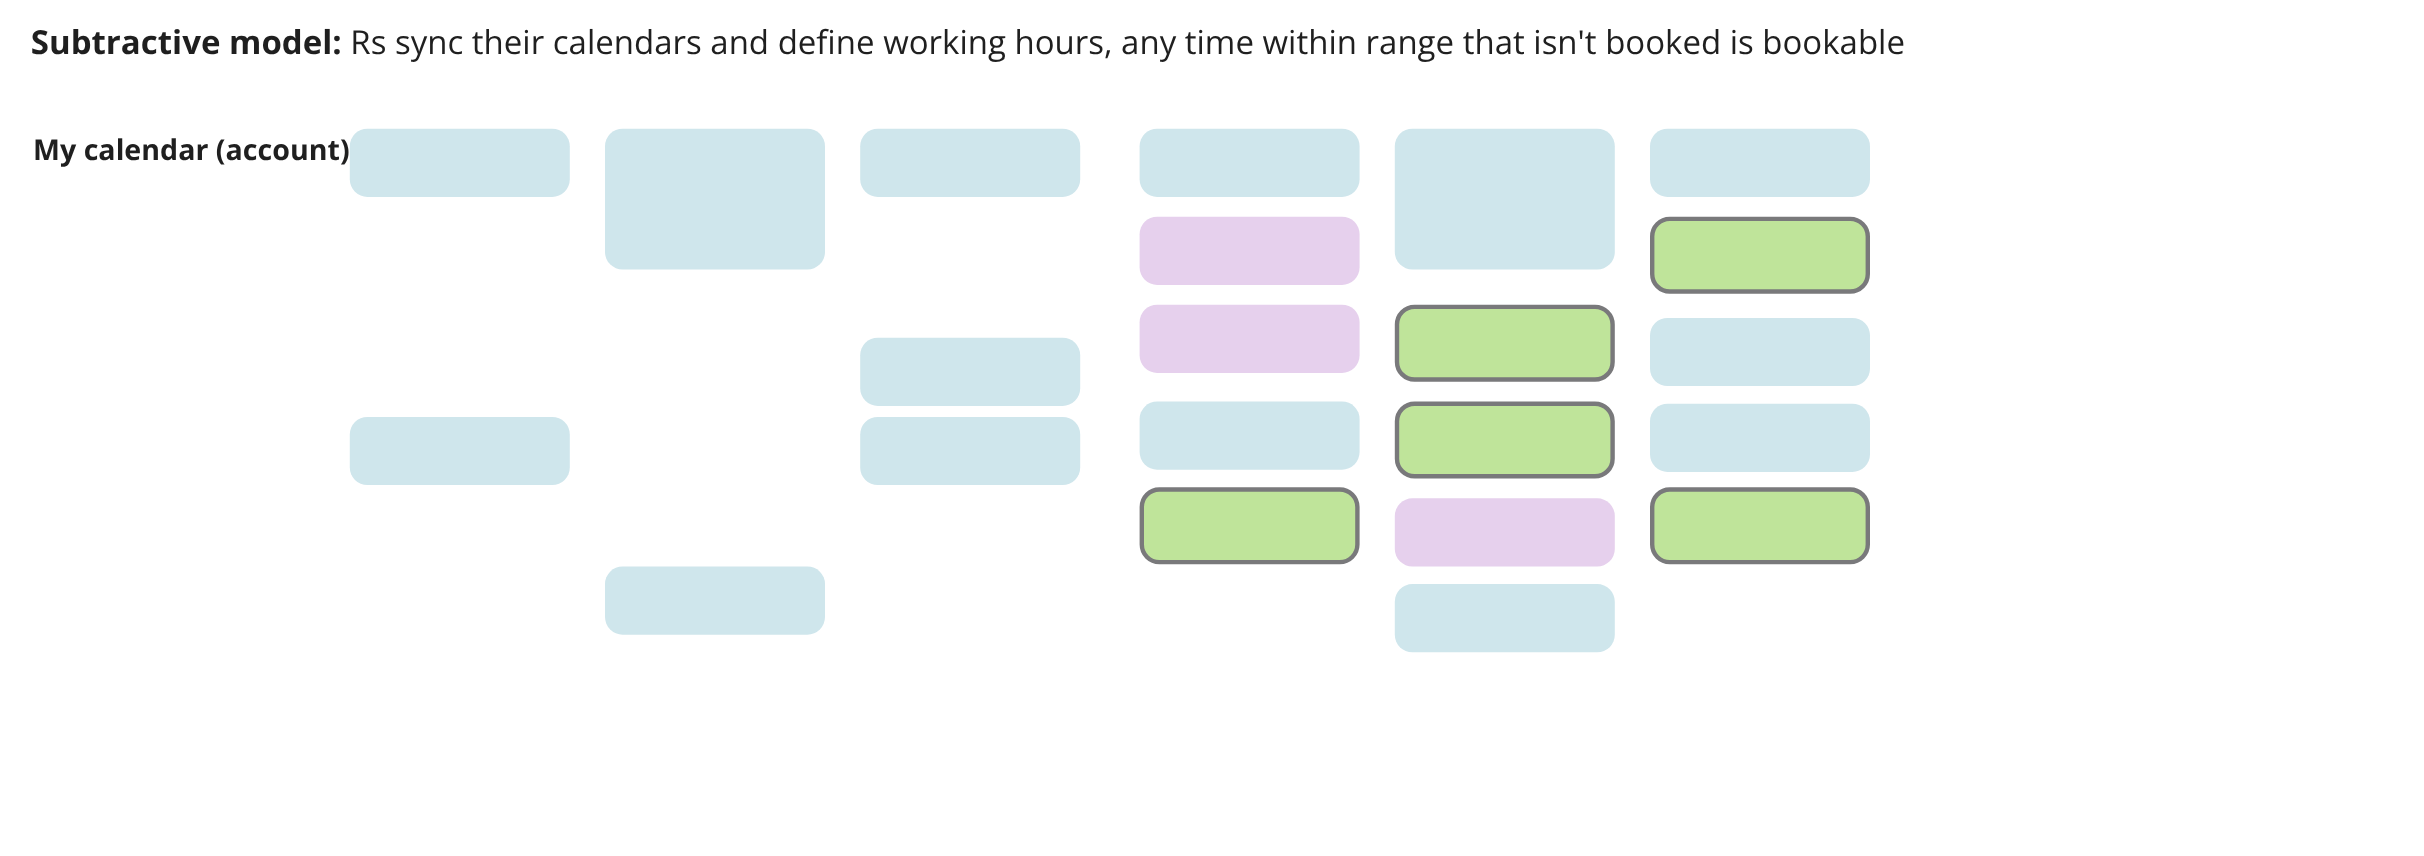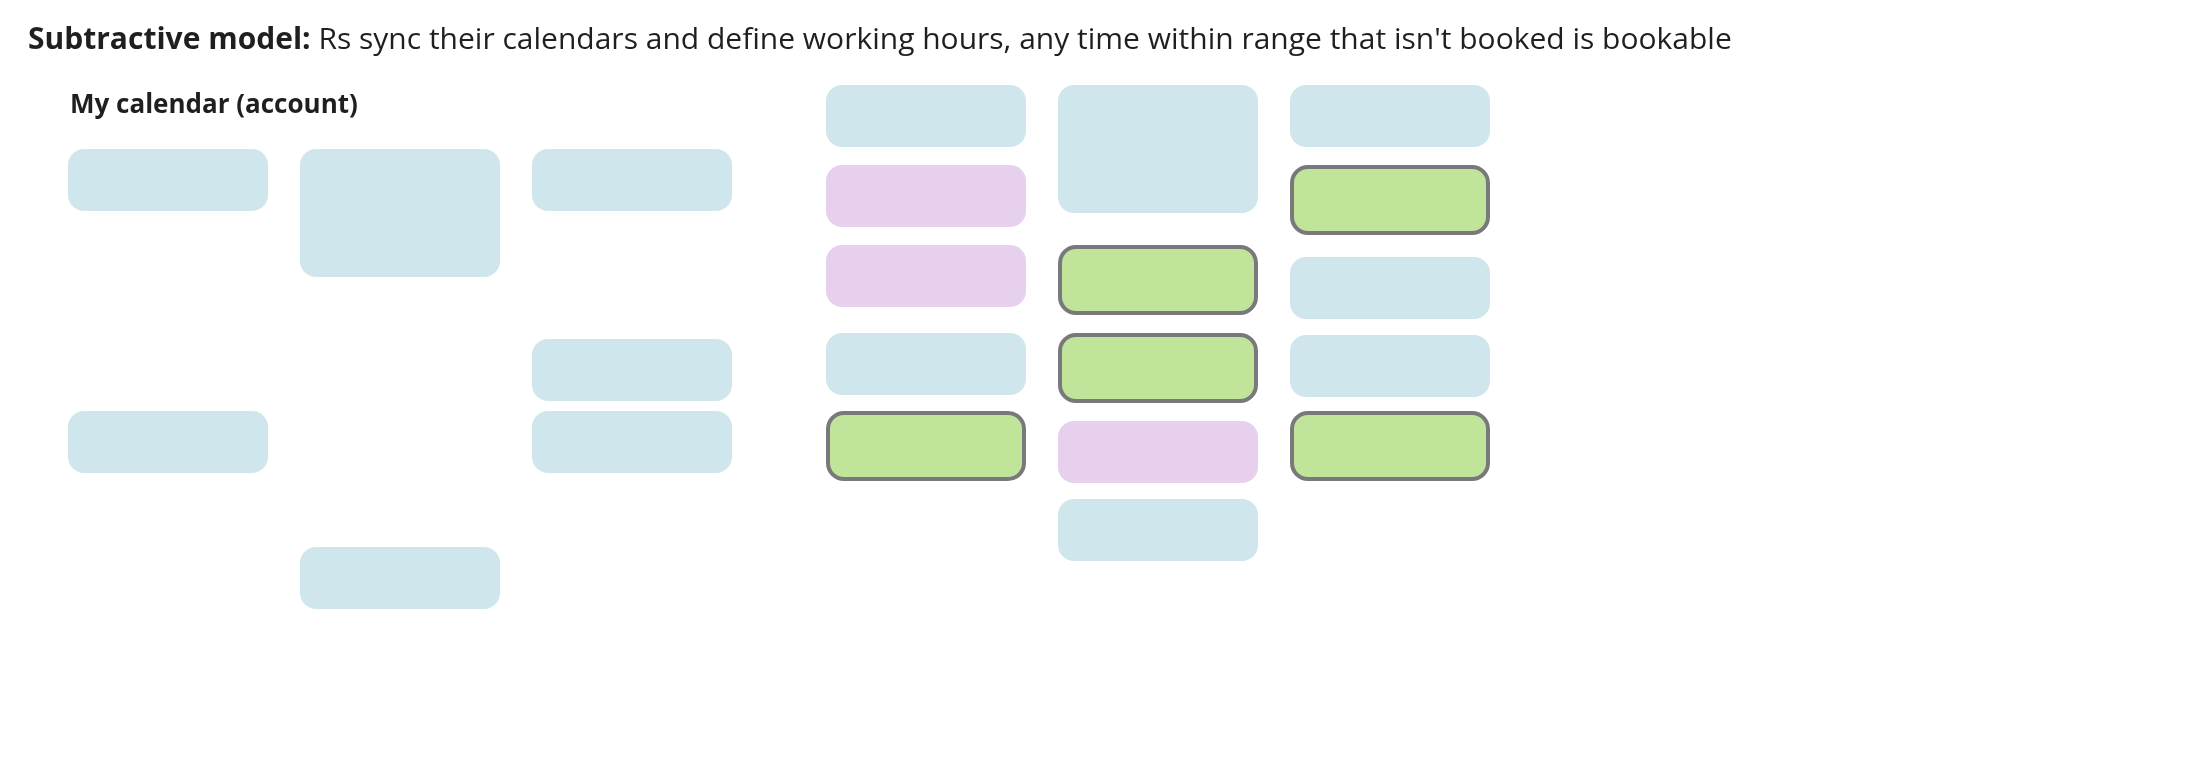--- a/index.html
+++ b/index.html
@@ -15,32 +15,31 @@
     color:var(--text);
     background:#ffffff;
     width:2204px;
     height:778px;
     box-sizing:border-box;
     padding:18px 28px 0 28px;
   }
   .heading{
     font-size:30px;
     line-height:1.35;
-    margin-bottom:26px;
+    margin-bottom:58px;
     font-weight:400;
   }
   .heading strong{font-weight:700;}
   .panels{
     display:flex;
     gap:58px;
   }
   .panel{
     display:flex;
-    flex-direction:column;
-    margin-left:40px;
+    flex-direction:row;
   }
   .panel-title{
     font-weight:700;
     font-size:26px;
     margin:0 0 28px 2px;
   }
   .grid{
     position:relative;
   }
   .block{

